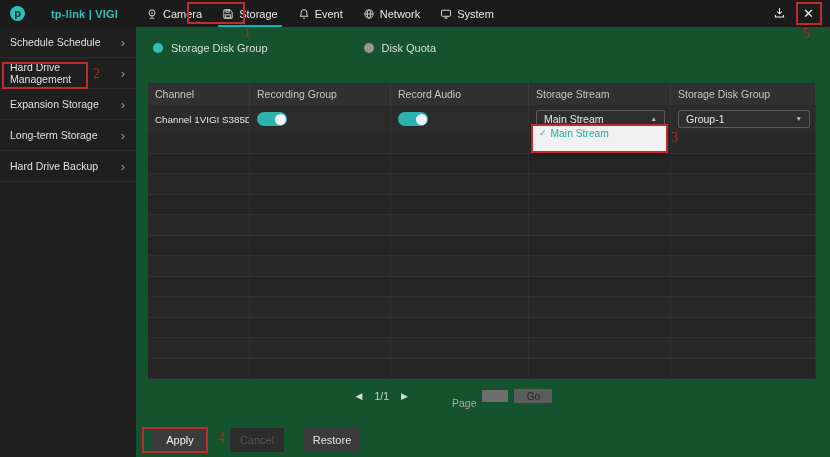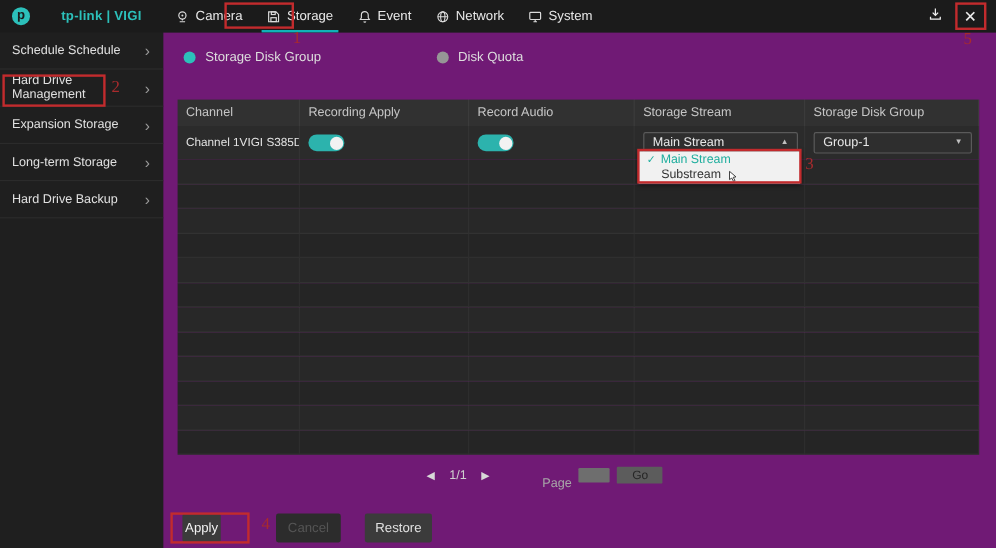--- a/index.html
+++ b/index.html
@@ -26,21 +26,21 @@
   .top-actions{ margin-left:auto; display:flex; align-items:center; gap:17px; padding-right:16px; }
   .close-glyph{ color:#ededed; font-size:13px; line-height:1; }
   
   .sidebar{ position:absolute; left:0; top:27px; width:136px; bottom:0; background:#1f1f1f; z-index:4; }
   .side-item{ height:31px; display:flex; align-items:center; justify-content:space-between;
     padding:0 11px 0 10px; border-bottom:1px solid #2b2b2b; color:#e0e0e0; font-size:10.5px;
     cursor:pointer; }
   .chev{ color:#9a9a9a; font-size:13px; line-height:1; }
   .rot90{ display:inline-block; transform:rotate(90deg); }
   
-  .content{ position:absolute; left:136px; top:27px; right:0; bottom:0; background:#701a75; }
+  .content{ position:absolute; left:136px; top:27px; right:0; bottom:0; background:#14532d; }
   .radio-row{ position:absolute; left:17px; top:15px; display:flex; align-items:center; gap:96px; }
   .radio{ display:flex; align-items:center; gap:8px; color:#dddddd; font-size:11px; cursor:pointer; }
   .radio-dot{ width:10px; height:10px; border-radius:50%; background:#969696; flex:none; }
   .radio.selected .radio-dot{ background:var(--accent); }
   
   .table{ position:absolute; left:12px; right:14px; top:56px; font-size:10.5px; }
   .t-header,.t-row{ display:grid; grid-template-columns:102px 141px 138px 142px auto; }
   .t-header{ background:#313131; height:22px; align-items:center; color:#c6c6c6; }
   .t-header .t-cell{ padding-left:7px; white-space:nowrap; overflow:hidden;
     border-right:1px solid rgba(255,255,255,.05); height:100%; display:flex; align-items:center; }
@@ -78,21 +78,21 @@
   .pg-arrow{ font-size:9px; color:#d8d8d8; cursor:pointer; }
   .pg-b{ display:flex; align-items:center; gap:6px; }
   .pg-label{ color:#a8a8a8;margin-top:14px; }
   .pg-input{ width:26px; height:12px; background:#6e6e6e; border:none; border-radius:1px;
     color:#111; font-size:9px; padding:0 3px; }
   .pg-go{ width:38px; height:14px; background:#5c5c5c; color:#262626; border:none; border-radius:1px;
     font-size:10px; display:flex; align-items:center; justify-content:center; cursor:pointer; }
   
   .btn{ position:absolute; height:24px; border-radius:2px; font-size:11px; display:flex;
     align-items:center; justify-content:center; cursor:pointer; }
-  .btn-apply{ left:16px; top:401px; width:32px; background:#3b3b3b; color:#f2f2f2; }
+  .btn-apply{ left:16px; top:401px; width:56px; background:#3b3b3b; color:#f2f2f2; }
   .btn-cancel{ left:94px; top:401px; width:54px; background:#2c2c2c; color:#555555; }
   .btn-restore{ left:168px; top:401px; width:56px; background:#3b3b3b; color:#e0e0e0; }
   
   .ann-box{ position:absolute; border:2px solid var(--ann); z-index:9; pointer-events:none; }
   .ann-label{ position:absolute; z-index:9; color:#a82b2d; font-family:"Liberation Serif", serif;
     font-size:14px; pointer-events:none; }
   .ab1{ left:187px; top:2px; width:58px; height:22px; }
   .al1{ left:244px; top:25px; }
   .ab2{ left:2px; top:62px; width:86px; height:27px; }
   .al2{ left:93px; top:66px; }
@@ -204,21 +204,21 @@
     </div>
     <div class="radio">
       <span class="radio-dot"></span>
       <span>Disk Quota</span>
     </div>
   </div>
 
   <div class="table">
     <div class="t-header">
       <div class="t-cell">Channel</div>
-      <div class="t-cell">Recording Apply</div>
+      <div class="t-cell">Recording Group</div>
       <div class="t-cell">Record Audio</div>
       <div class="t-cell">Storage Stream</div>
       <div class="t-cell">Storage Disk Group</div>
     </div>
     <div class="t-row data">
       <div class="t-cell">
         <span class="channel-text">Channel 1VIGI S385DPS 1...</span>
       </div>
       <div class="t-cell">
         <div class="toggle"></div>
@@ -324,29 +324,20 @@
           <div class="t-cell"></div>
           <div class="t-cell"></div>
         </div>
       </div>
   </div>
 
   <div class="dropdown">
     <div class="dd-item selected">
       <span class="dd-check">✓</span>
       <span>Main Stream</span>
-    </div>
-    <div class="dd-item">
-      <span style="width:8px"></span>
-      <span>Substream</span>
-      <span class="cursor-svg">
-        <svg width="8" height="10" viewBox="0 0 10 13">
-          <path d="M1 1l7 6-3 .5 2 3.5-1.6.9-2-3.6L1 10z" fill="#fff" stroke="#333" stroke-width="1"></path>
-        </svg>
-      </span>
     </div>
   </div>
 
   <div class="pager">
     <div class="pg-a">
       <span class="pg-arrow">◀</span>
       <span>1/1</span>
       <span class="pg-arrow">▶</span>
     </div>
     <div class="pg-b">

